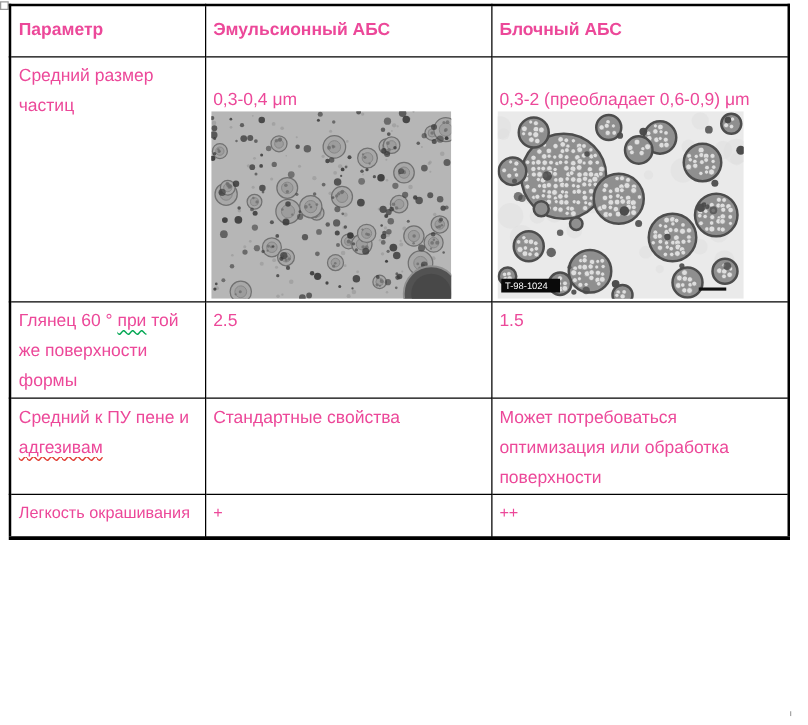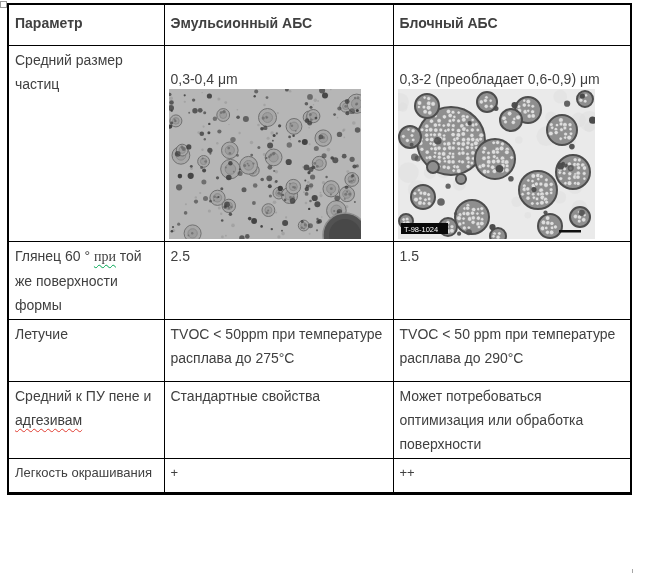--- a/index.html
+++ b/index.html
@@ -1,26 +1,26 @@
 <!DOCTYPE html>
 <html><head>
 <meta charset="utf-8">
 <style>
   html,body{margin:0;padding:0;background:#fff;}
   .page{position:relative;width:646px;height:573px;background:#ffffff;overflow:hidden;
-        font-family:"Liberation Sans",sans-serif;color:#404040;}
+        font-family:"Liberation Sans",sans-serif;color:#ec4899;}
   .anchor-sq{position:absolute;left:0;top:1px;width:5px;height:5px;border:1px solid #9a9a9a;background:#fff;}
   table.cmp{position:absolute;left:7px;top:3px;width:623px;border-collapse:collapse;table-layout:fixed;
             border:2px solid #000;border-bottom-width:3px;}
   table.cmp td{border:1.5px solid #000;vertical-align:top;padding:2px 6px;
                font-size:14px;line-height:24px;overflow:hidden;}
   tr.hdr td{font-weight:bold;padding-top:6px;}
   tr.small-row td{font-size:13px;}
   .sp-green{text-decoration-line:underline;text-decoration-style:wavy;
-            text-decoration-color:#00a651;text-decoration-thickness:1px;text-underline-offset:3px;font-family:Liberation Serif, serif;}
+            text-decoration-color:#00a651;text-decoration-thickness:1px;text-underline-offset:3px;}
   .sp-red{text-decoration-line:underline;text-decoration-style:wavy;
           text-decoration-color:#e03c31;text-decoration-thickness:1px;text-underline-offset:3px;text-align:right;}
   .micro{display:block;margin-left:-2px;margin-top:1px;}
   .caption{line-height:18px;margin-top:22px;}
   
   .rz-h{position:absolute;left:627px;top:573px;width:19px;height:1px;background:#a6a6a6;}
   .rz-v{position:absolute;left:632px;top:569px;width:1px;height:11px;background:#a6a6a6;}
 </style>
 </head>
 <body>
@@ -891,28 +891,20 @@
 
     <tr style="height:58px">
       <td>
         <span>Глянец 60 ° </span><span class="sp-green">при</span><span> той же поверхности формы</span></td>
       <td>
         <span>2.5</span></td>
       <td>
         <span>1.5</span></td>
     </tr>
 
-    <tr style="height:62px">
-      <td>
-        <span>Летучие</span></td>
-      <td>
-        <span>TVOC &lt; 50ppm при температуре расплава до 275°С</span></td>
-      <td>
-        <span>TVOC &lt; 50 ppm при температуре расплава до 290°С</span></td>
-    </tr>
 
     <tr style="height:55px">
       <td>
         <span>Средний к ПУ пене и </span><span class="sp-red">адгезивам</span></td>
       <td>
         <span>Стандартные свойства</span></td>
       <td>
         <span>Может потребоваться оптимизация или обработка поверхности</span></td>
     </tr>
 

